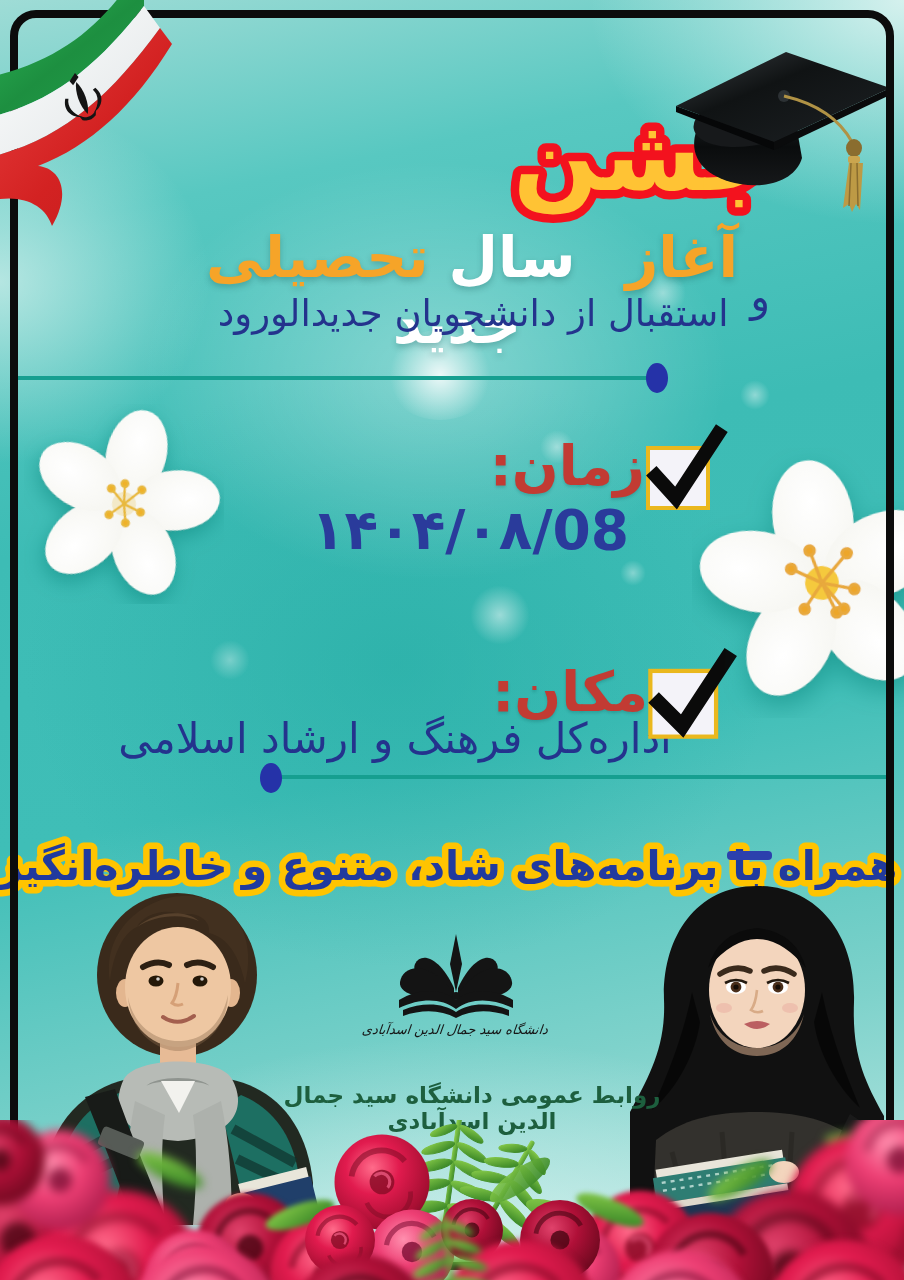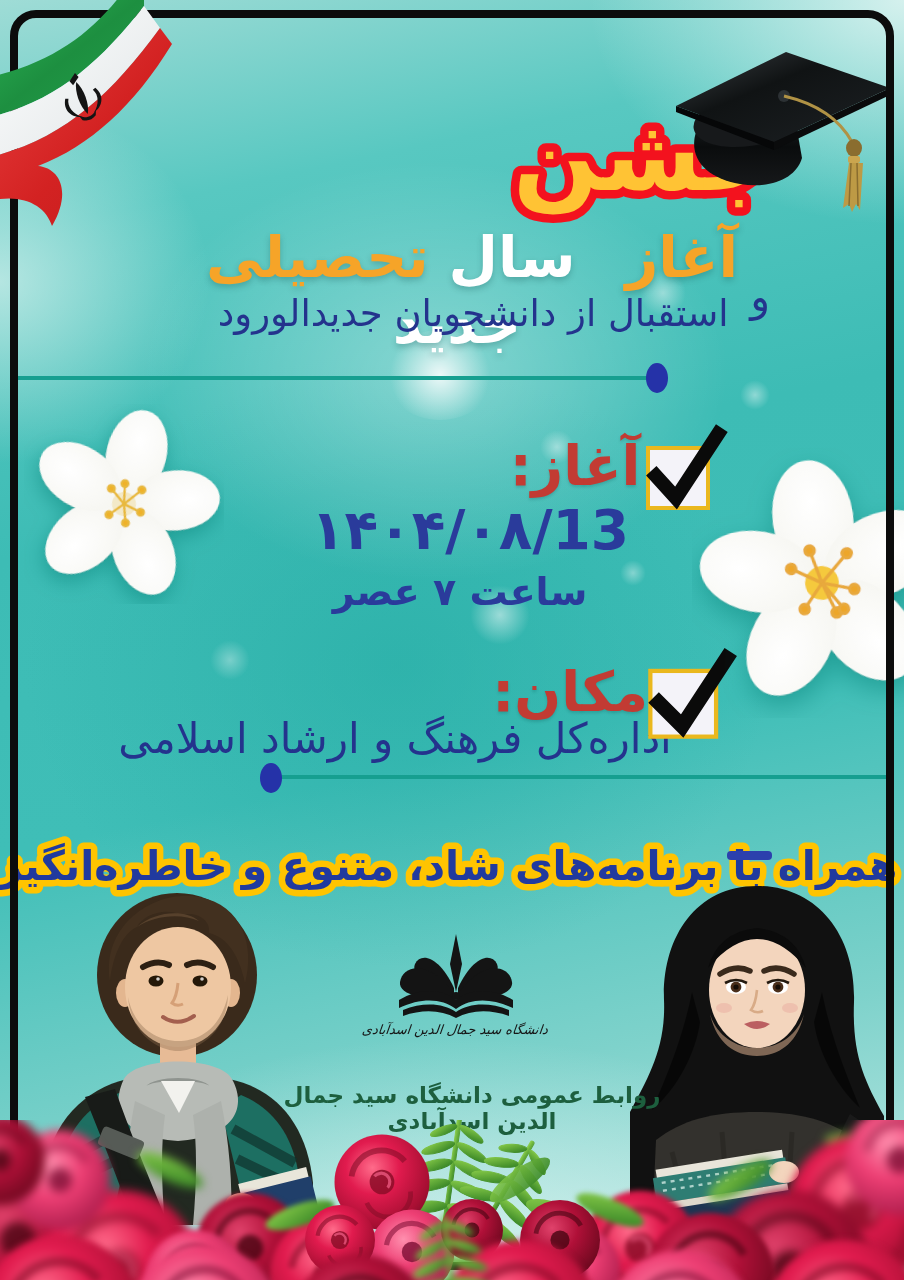--- a/index.html
+++ b/index.html
@@ -218,23 +218,22 @@
         <line x1="0" y1="0" x2="14" y2="22"></line>
           <circle cx="14" cy="22" r="3.6"></circle>
       </g>
     </g>
   </svg>
 
   <svg class="abs checkbox-svg" style="left:642px;top:420px;" width="100" height="92" viewBox="0 0 100 92">
     <rect x="6" y="28" width="60" height="60" fill="#f4f3f9" stroke="#eab81e" stroke-width="4"></rect>
     <path d="M14,56 L34,78 L76,14" stroke="#0a0a0a" stroke-width="14" fill="none" stroke-linecap="square"></path>
   </svg>
-  <div class="abs label-red rtl" style="left:505px;top:434px;width:140px;text-align:center;">آغاز:</div>
-  <div class="abs date-blue rtl">۱۴۰۴/۰۸/13</div>
-  <div class="abs hour-blue rtl">ساعت ۷ عصر</div>
+  <div class="abs label-red rtl" style="left:505px;top:434px;width:140px;text-align:center;">زمان:</div>
+  <div class="abs date-blue rtl">۱۴۰۴/۰۸/08</div>
 
   <svg class="abs checkbox-svg" style="left:644px;top:640px;" width="106" height="100" viewBox="0 0 100 92">
     <rect x="6" y="28" width="62" height="62" fill="#f4f3f9" stroke="#eab81e" stroke-width="4"></rect>
     <path d="M14,58 L36,80 L78,16" stroke="#0a0a0a" stroke-width="14" fill="none" stroke-linecap="square"></path>
   </svg>
   <div class="abs label-red rtl" style="left:500px;top:660px;width:148px;text-align:left;">مکان:</div>
   <div class="abs venue rtl">اداره‌کل فرهنگ و ارشاد اسلامی</div>
 
   <div class="abs divider-dot" style="left:260px;top:763px;"></div>
   <div class="abs divider-line" style="left:280px;top:775px;width:608px;"></div>

